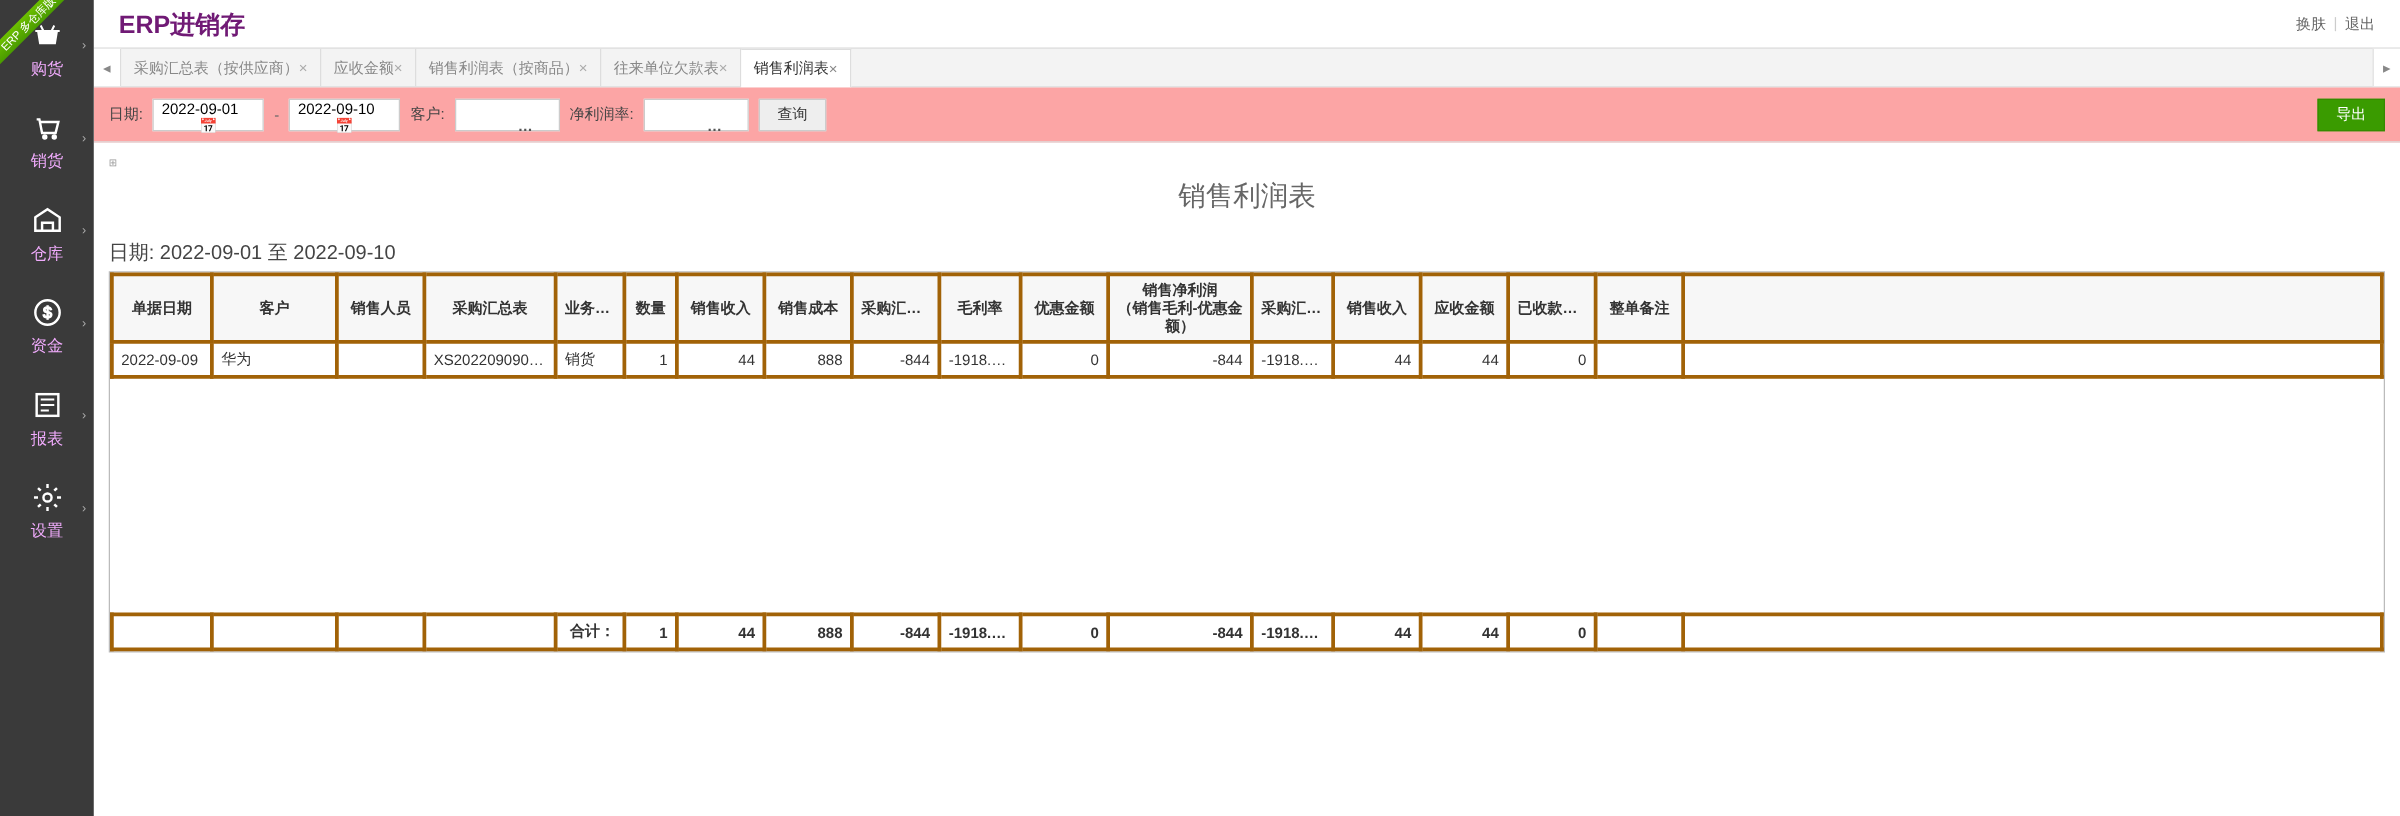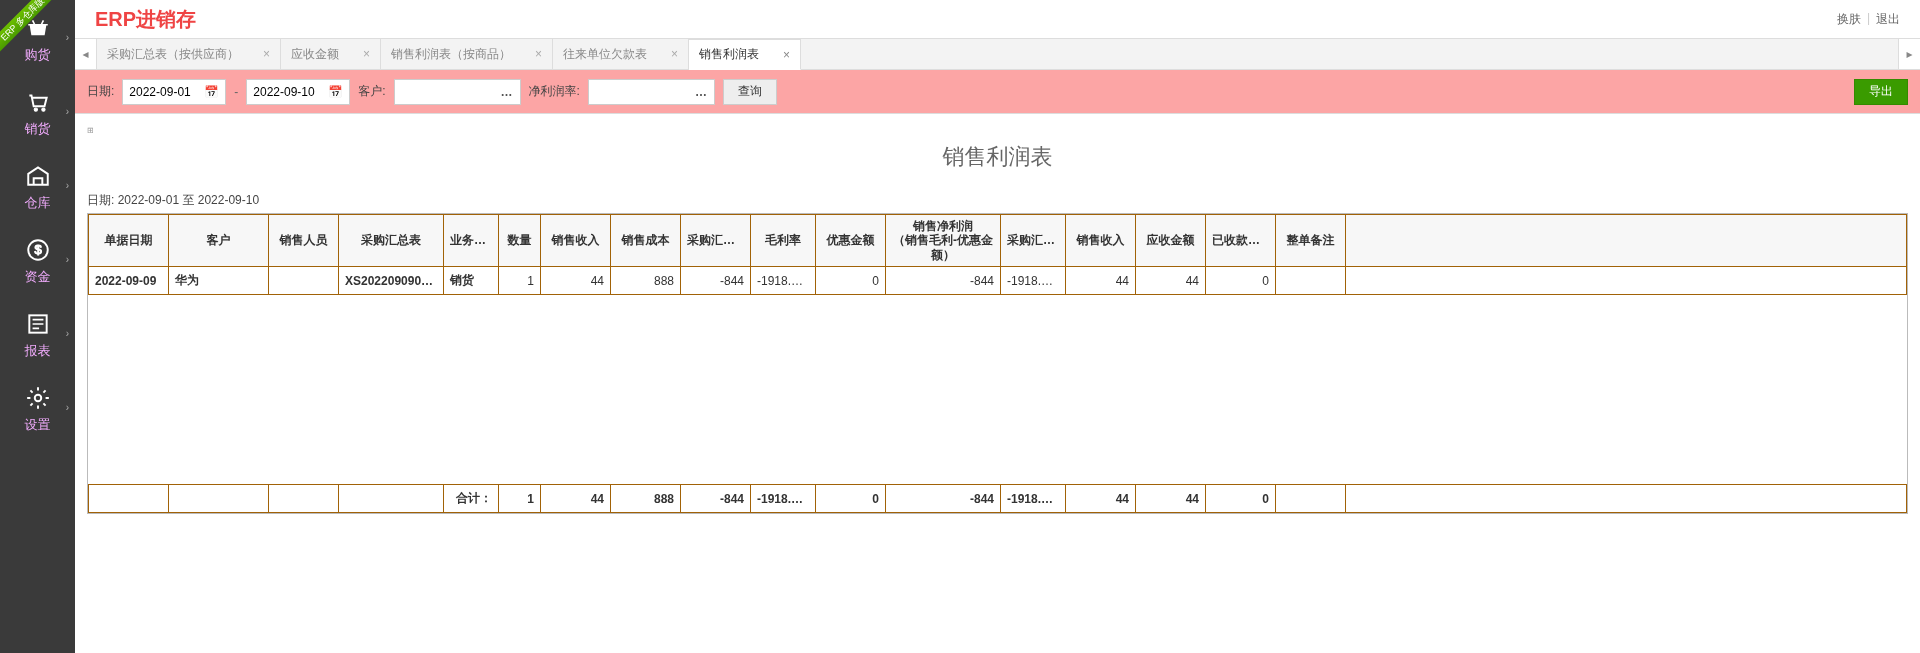--- a/index.html
+++ b/index.html
@@ -38,85 +38,85 @@
 }
 
 
 .main { flex: 1; display: flex; flex-direction: column; overflow: hidden; }
 
 
 .top-header {
   height: 38px; display: flex; align-items: center;
   padding: 0 20px; justify-content: space-between; border-bottom: 0;
 }
-.brand-title { font-size: 20px; font-weight: bold; color: #ef4444; }
+.brand-title { font-size: 20px; font-weight: bold; color: #701a75; }
 .top-links { display: flex; gap: 6px; color: #666; font-size: 12px; }
 .top-links span { cursor: pointer; }
 .top-links .divider { color: #ccc; }
 
 
 .tabbar {
   height: 32px; background: #f3f3f3; border-top: 1px solid #ddd;
   border-bottom: 1px solid #ddd; display: flex; align-items: stretch;
 }
 .tab-scroll-btn {
   width: 22px; display: flex; align-items: center; justify-content: center;
   border-right: 1px solid #ddd; cursor: pointer; color: #888; background: #fff;
 }
 .tab-scroll-btn.right { border-right: 0; border-left: 1px solid #ddd; margin-left: auto; }
 .tab {
   display: flex; align-items: center; padding: 0 10px;
   border-right: 1px solid #ddd; color: #888; cursor: pointer;
-  font-size: 12px; gap: 24px;
+  font-size: 12px; gap: 0;
 }
 .tab.active { background: #fff; color: #333; border-bottom: 1px solid #fff; margin-bottom: -1px; border-top: 1px solid #ddd; }
 .tab-close { color: #aaa; cursor: pointer; font-size: 12px; }
 .tab.active .tab-close { color: #888; }
 
 
 .filterbar {
   height: 44px; background: #fca5a5; border-bottom: 1px solid #ddd;
   display: flex; align-items: center; padding: 0 12px; gap: 8px;
 }
 .filter-label { color: #444; }
 .input-wrap {
   display: flex; align-items: center; background: #fff; border: 1px solid #ccc;
-  height: 26px; padding: 0 6px;
+  height: 26px; padding: 0 6px; flex-direction: column;
 }
 .input-wrap input { border: 0; outline: 0; font-size: 12px; width: 75px; background: transparent; }
 .input-wrap.wide input { width: 70px; }
 .input-wrap .cal-icon { color: #888; cursor: pointer; }
 .input-wrap .dots { color: #555; cursor: pointer; letter-spacing: 1px; font-weight: bold; padding-left: 30px; }
 .dash { color: #666; }
 .btn {
   height: 26px; padding: 0 14px; border: 1px solid #ccc;
   background: #eee; cursor: pointer; font-size: 12px; color: #333;
 }
 .btn-primary {
   background: #3a9b00; border-color: #348a00; color: #fff;
   margin-left: auto;
 }
 
 
 .report-area { flex: 1; padding: 8px 12px 12px; overflow: auto; }
 .tiny-grid { width: 6px; height: 6px; display: inline-block; margin-bottom: 4px; }
 .tiny-grid::before { content: "⊞"; font-size: 8px; color: #999; }
 .report-title { text-align: center; font-size: 22px; color: #666; margin: 6px 0 14px; }
-.report-subdate { font-size: 12px; color: #444; margin-bottom: 4px; margin-top: 20px; }
+.report-subdate { font-size: 16px; color: #444; margin-bottom: 4px; margin-top: 20px; }
 
 .grid-wrap { border: 1px solid #bbb; }
 table.grid { width: 100%; border-collapse: collapse; table-layout: fixed; }
 table.grid th, table.grid td {
-  border: 1px solid #a16207; padding: 4px 6px; font-size: 12px;
+  border: 3px solid #a16207; padding: 4px 6px; font-size: 12px;
   height: 28px; overflow: hidden; text-overflow: ellipsis; white-space: nowrap;
 }
 table.grid th { background: #f7f7f7; font-weight: bold; text-align: center; line-height: 1.2; }
 table.grid th.twoline { white-space: normal; }
 table.grid td.num { text-align: right; }
-table.grid td.left { text-align: left; font-weight: bold; }
+table.grid td.left { text-align: left; }
 table.grid tbody.spacer td { border: 0; height: 190px; }
 table.grid tfoot td { font-weight: bold; }
 
 
 .c-date{width:80px}.c-cust{width:100px}.c-sales{width:70px}.c-doc{width:105px}
 .c-btype{width:55px}.c-qty{width:42px}.c-rev{width:70px}.c-cost{width:70px}
 .c-gross{width:70px}.c-grate{width:65px}.c-disc{width:70px}.c-net{width:115px}
 .c-nrate{width:65px}.c-rev2{width:70px}.c-recv{width:70px}.c-paid{width:70px}
 .c-note{width:70px}.c-extra{width:auto}
 </style>

